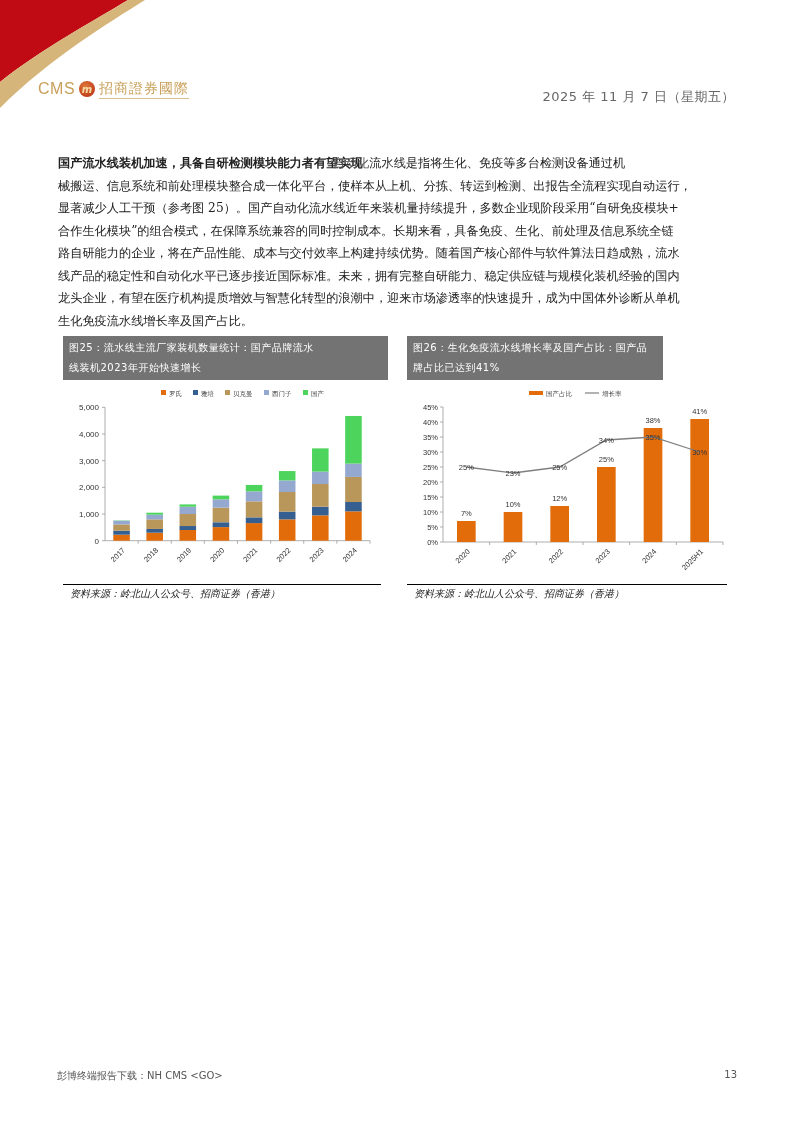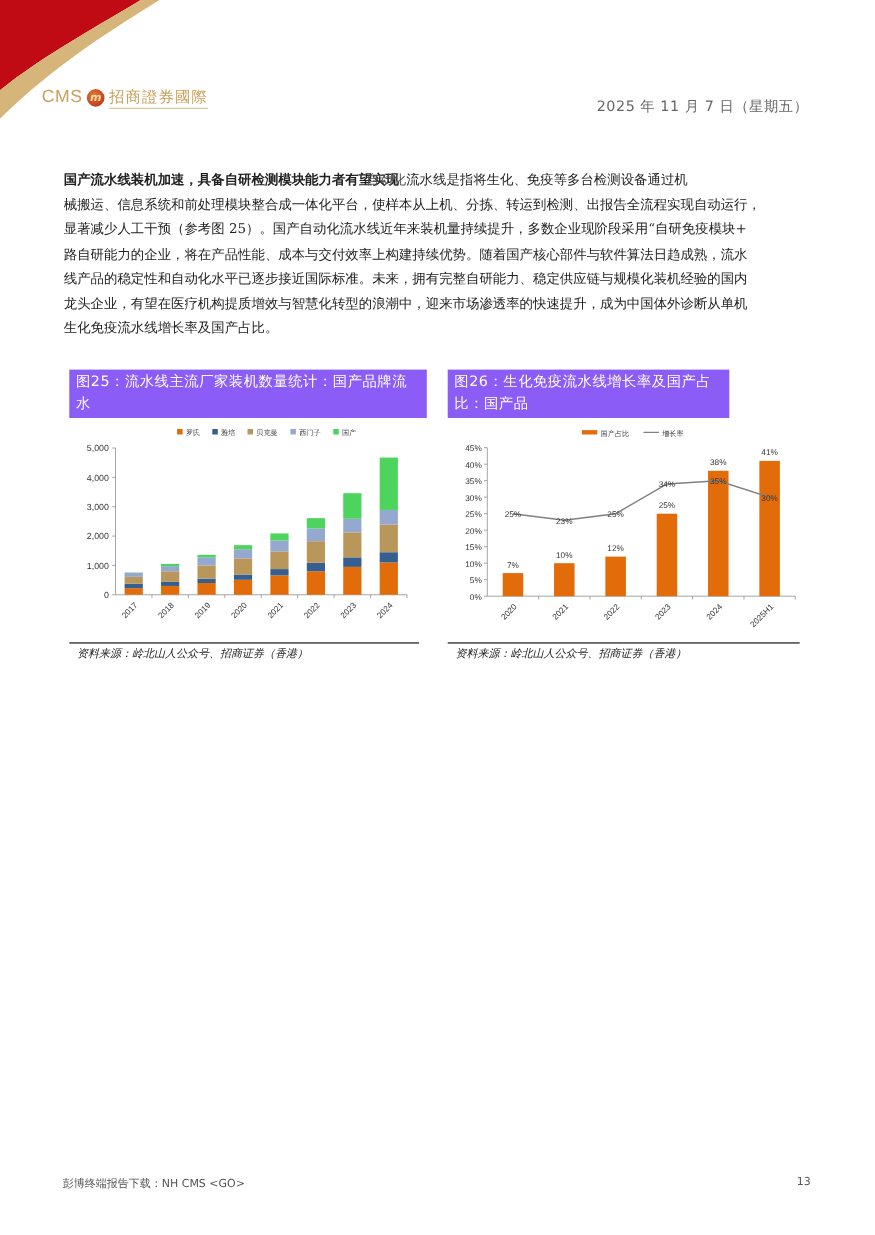--- a/index.html
+++ b/index.html
@@ -13,21 +13,21 @@
   .logo { position: absolute; left: 38px; top: 78px; height: 22px; display: flex; align-items: center; gap: 4px; }
   .logo .cms { font-family: "Liberation Sans", sans-serif; font-size: 16px; color: #c9a05a; font-weight: normal; letter-spacing: 0.5px; }
   .logo .badge { width: 16px; height: 16px; border-radius: 50%; background: radial-gradient(circle at 40% 35%, #e07a3a, #b2280f); color: #f7d9a6; font-size: 10px; font-style: italic; font-weight: bold; display:flex; align-items:center; justify-content:center; }
   .logo .cn { font-size: 14px; color: #c9a05a; letter-spacing: 1px; border-bottom: 1px solid #d8c08f; text-align: right; }
   .date { position: absolute; right: 60px; top: 88px; font-size: 13px; color: #666; letter-spacing: 0.5px; }
 
   .para { position: absolute; left: 58px; top: 152px; width: 682px; font-size: 12.2px; line-height: 22.5px; color: #222; font-family: "DejaVu Serif", "Liberation Serif", serif; }
   .para .line { white-space: nowrap; height: 22.5px; }
   .para b { font-weight: bold; }
 
-  .fig-title { position: absolute; background: #8b5cf6; color: #fff; font-size: 13px; line-height: 20px; padding: 2px 6px; box-sizing: border-box; font-family: "DejaVu Sans", sans-serif; letter-spacing: 0.5px; }
+  .fig-title { position: absolute; background: #737373; color: #fff; font-size: 10px; line-height: 20px; padding: 2px 6px; box-sizing: border-box; font-family: "DejaVu Sans", sans-serif; letter-spacing: 0.5px; }
   .fig1 { left: 63px; top: 336px; width: 325px; height: 44px; }
   .fig2 { left: 407px; top: 336px; width: 256px; height: 44px; }
 
   .chart { position: absolute; }
   .chart svg text { font-family: "Liberation Sans", sans-serif; }
   .source-rule { position: absolute; height: 1px; background: #000; top: 584px; }
   .source { position: absolute; top: 587px; font-size: 10px; font-style: italic; color: #222; font-family: "DejaVu Serif", serif; }
 
   .footer-left { position: absolute; left: 57px; top: 1069px; font-size: 10px; color: #555; }
   .footer-right { position: absolute; right: 58px; top: 1069px; font-size: 10px; color: #555; text-align: center; }
@@ -46,20 +46,21 @@
   <span class="cn">招商證券國際</span>
 </div>
 <div class="date">2025 年 11 月 7 日（星期五）</div>
 
 <div class="para">
   <div class="line">
     <b>国产流水线装机加速，具备自研检测模块能力者有望实现</b><span><span style="margin-left:-30px;color:#555;">自动化</span><span>流水线是指将生化、免疫等多台检测设备通过机</span></span>
   </div>
   <div class="line">械搬运、信息系统和前处理模块整合成一体化平台，使样本从上机、分拣、转运到检测、出报告全流程实现自动运行，</div>
   <div class="line">显著减少人工干预（参考图 25）。国产自动化流水线近年来装机量持续提升，多数企业现阶段采用“自研免疫模块+</div>
+  <div class="line">合作生化模块”的组合模式，在保障系统兼容的同时控制成本。长期来看，具备免疫、生化、前处理及信息系统全链</div>
   <div class="line">路自研能力的企业，将在产品性能、成本与交付效率上构建持续优势。随着国产核心部件与软件算法日趋成熟，流水</div>
   <div class="line">线产品的稳定性和自动化水平已逐步接近国际标准。未来，拥有完整自研能力、稳定供应链与规模化装机经验的国内</div>
   <div class="line">龙头企业，有望在医疗机构提质增效与智慧化转型的浪潮中，迎来市场渗透率的快速提升，成为中国体外诊断从单机</div>
   <div class="line">生化免疫流水线增长率及国产占比。</div>
 </div>
 
 <div class="fig-title fig1">
   <div>图25：流水线主流厂家装机数量统计：国产品牌流水</div>
   <div>线装机2023年开始快速增长</div>
 </div>

